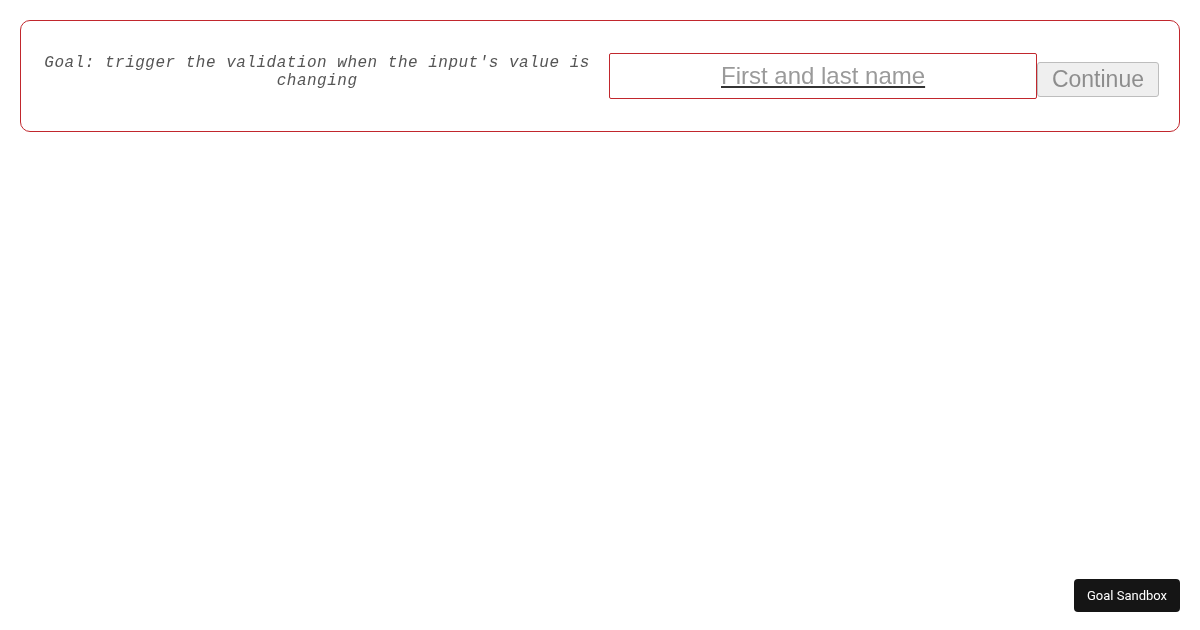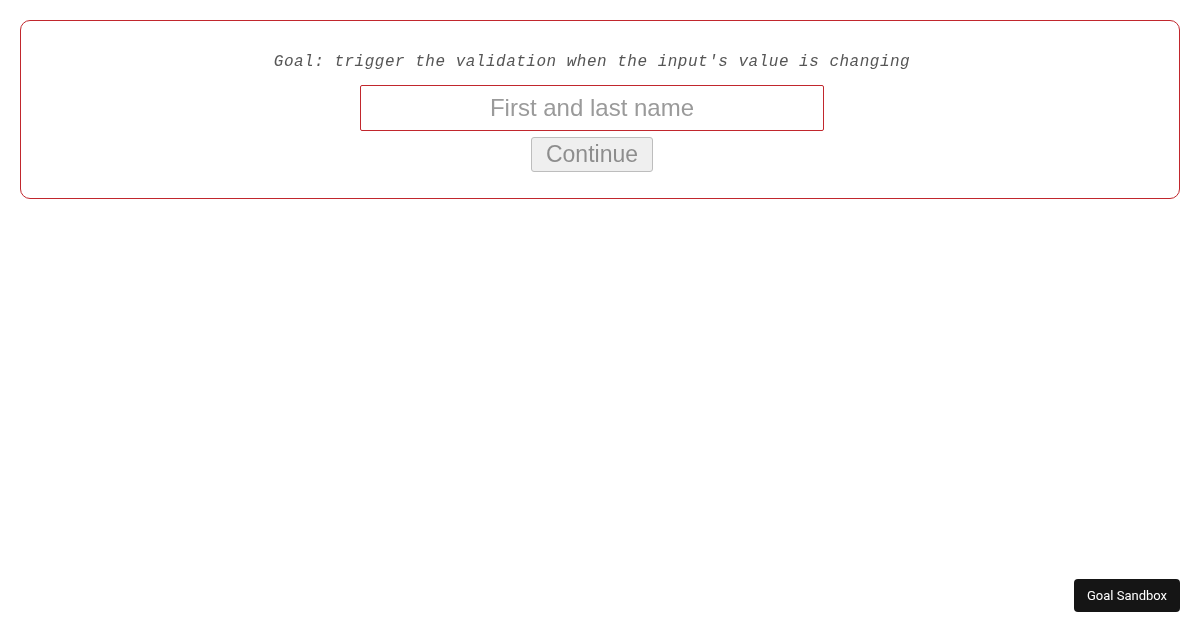--- a/index.html
+++ b/index.html
@@ -13,21 +13,20 @@
       height: 630px;
       background: #ffffff;
       position: relative;
     }
     .container {
       margin: 20px;
       border: 1px solid #c1272d;
       border-radius: 10px;
       padding: 32px 20px 26px 4px;
       display: flex;
-      flex-direction: column;
       align-items: center;
       text-align: center;
     }
     .goal-text {
       font-family: "Courier New", Courier, monospace;
       font-style: italic;
       color: #555;
       font-size: 16px;
       letter-spacing: 0.5px;
       margin-bottom: 14px;
@@ -37,20 +36,21 @@
       height: 46px;
       border: 1px solid #c1272d;
       border-radius: 2px;
       font-size: 24px;
       color: #333;
       text-align: center;
       padding: 4px 10px;
       outline: none;
       background: #fff;
       margin-bottom: 6px;
+      text-decoration: underline;
     }
     .name-input::placeholder {
       color: #9a9a9a;
       font-weight: 400;
     }
     .continue-btn {
       font-size: 23px;
       color: rgba(60, 60, 60, 0.55);
       background: #efefef;
       border: 1px solid #bdbdbd;

